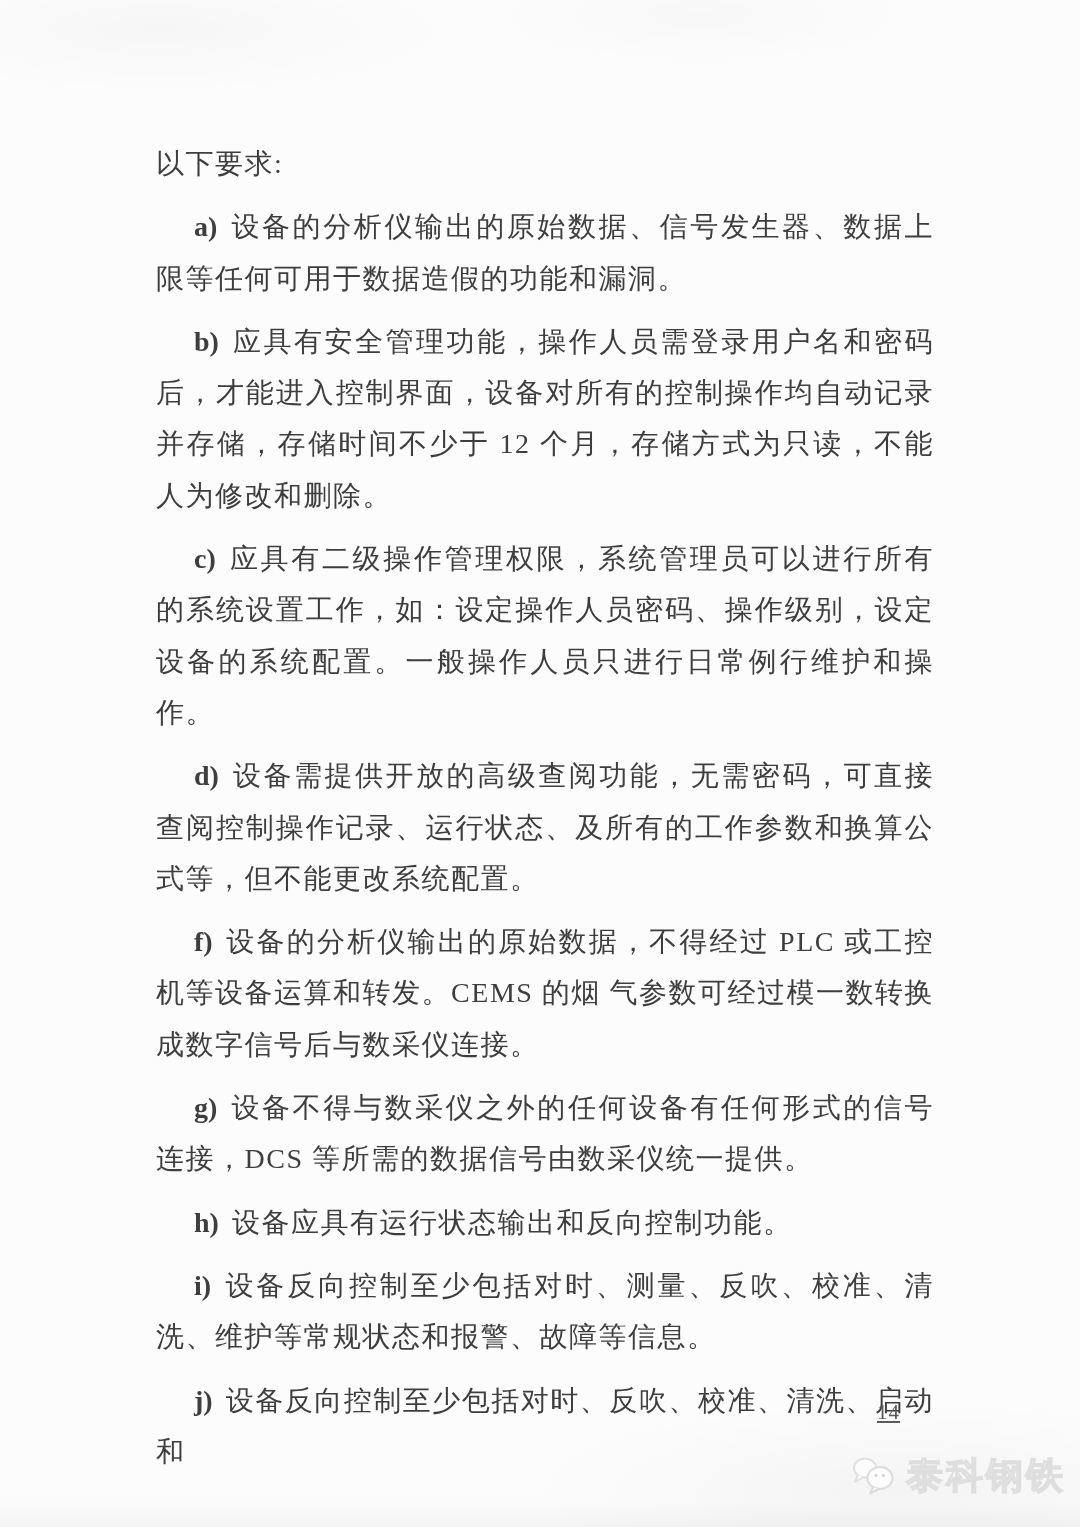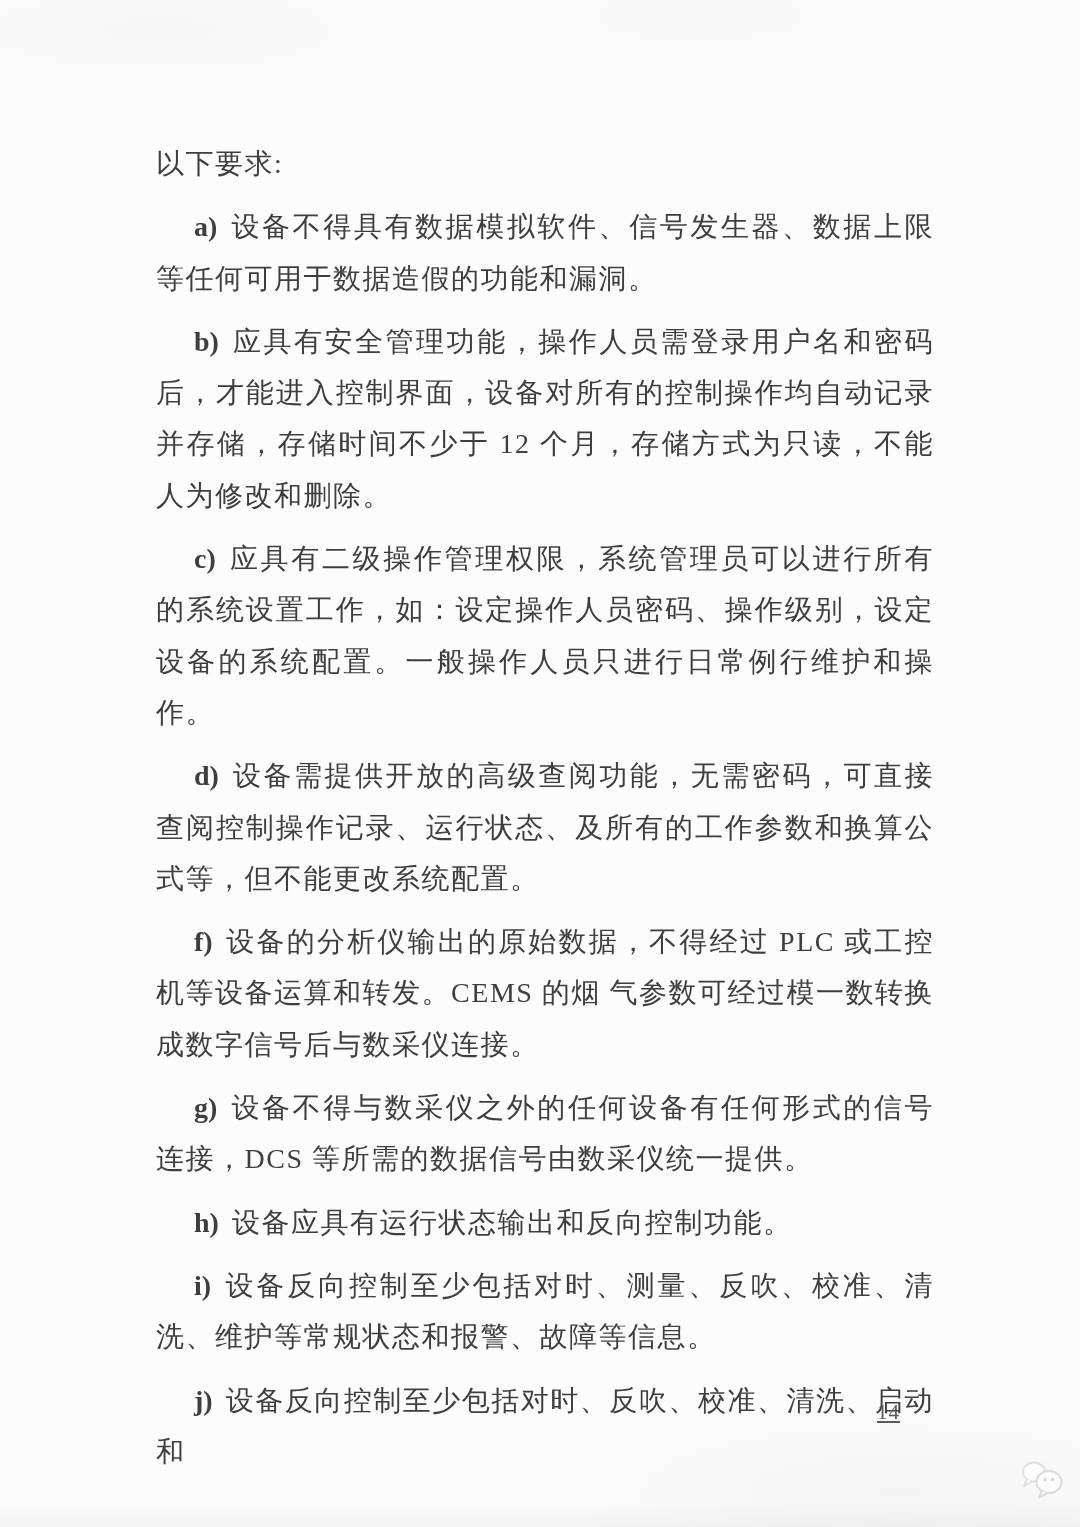--- a/index.html
+++ b/index.html
@@ -77,21 +77,21 @@
     text-shadow: 0 1px 0 rgba(255,255,255,0.9);
     letter-spacing: 3px;
   }
 </style>
 </head>
 <body>
 
 <div class="content">
   <p class="para"><span>以下要求:</span></p>
 
-  <p class="para item"><span class="lbl">a)</span><span>设备不得具有数据模拟软件、信号发生器、数据上限等任何可用于数据造假的功能和漏洞。</span></p>
+  <p class="para item"><span class="lbl">a)</span><span>设备的分析仪输出的原始数据、信号发生器、数据上限等任何可用于数据造假的功能和漏洞。</span></p>
 
   <p class="para item"><span class="lbl">b)</span><span>应具有安全管理功能，操作人员需登录用户名和密码后，才能进入控制界面，设备对所有的控制操作均自动记录并存储，存储时间不少于 12 个月，存储方式为只读，不能人为修改和删除。</span></p>
 
   <p class="para item"><span class="lbl">c)</span><span>应具有二级操作管理权限，系统管理员可以进行所有的系统设置工作，如：设定操作人员密码、操作级别，设定设备的系统配置。一般操作人员只进行日常例行维护和操作。</span></p>
 
   <p class="para item"><span class="lbl">d)</span><span>设备需提供开放的高级查阅功能，无需密码，可直接查阅控制操作记录、运行状态、及所有的工作参数和换算公式等，但不能更改系统配置。</span></p>
 
 
   <p class="para item"><span class="lbl">f)</span><span>设备的分析仪输出的原始数据，不得经过 PLC 或工控机等设备运算和转发。CEMS 的烟 气参数可经过模一数转换成数字信号后与数采仪连接。</span></p>
 
@@ -110,13 +110,14 @@
   <span class="wm-icon">
     <svg viewBox="0 0 46 42" width="46" height="42" fill="none">
       <ellipse cx="14" cy="13" rx="11" ry="9.5" stroke="#e0e0e0" stroke-width="2" fill="#fcfcfc"></ellipse>
       <path d="M7 20 L4 27 L12 22.5" stroke="#e0e0e0" stroke-width="2" fill="#fcfcfc" stroke-linejoin="round"></path>
       <ellipse cx="29" cy="23" rx="12.5" ry="11" stroke="#dcdcdc" stroke-width="2" fill="#fcfcfc"></ellipse>
       <path d="M22 32 L19 38.5 L27.5 34" stroke="#dcdcdc" stroke-width="2" fill="#fcfcfc" stroke-linejoin="round"></path>
       <circle cx="25" cy="20.5" r="1.7" fill="#d8d8d8"></circle>
       <circle cx="32.5" cy="20.5" r="1.7" fill="#d8d8d8"></circle>
     </svg>
   </span>
+  <span class="wm-text">泰科钢铁</span>
 </div>
 
 </body></html>

